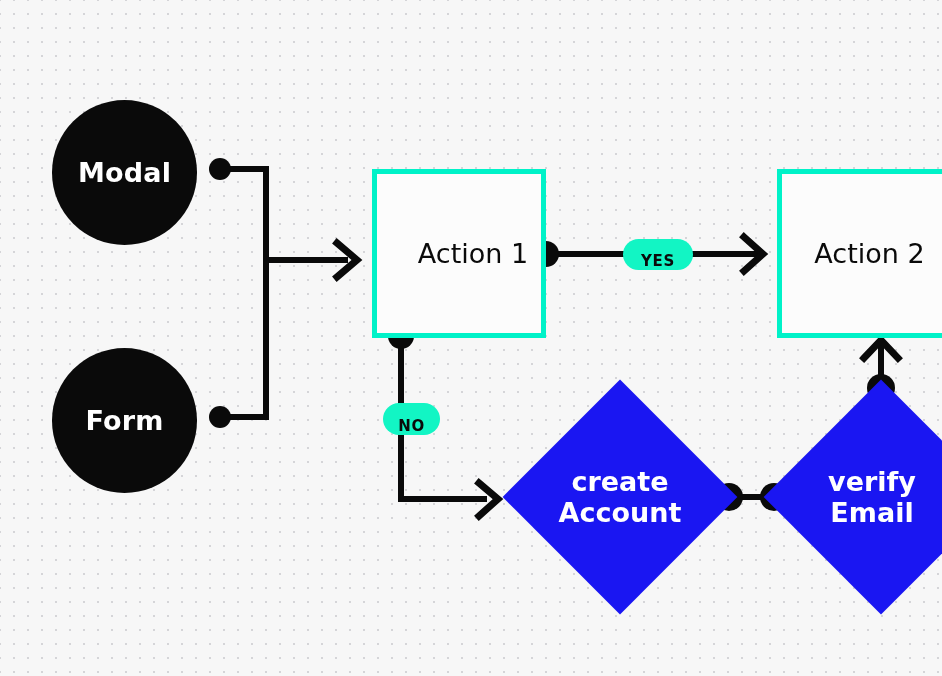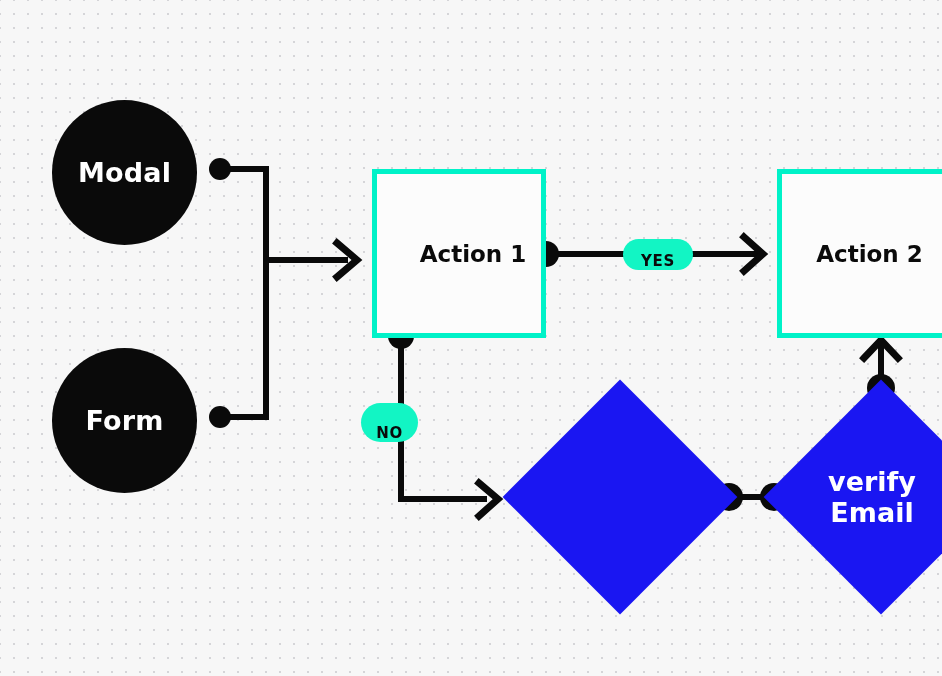--- a/index.html
+++ b/index.html
@@ -39,22 +39,22 @@
     background: #0a0a0a;
     color: #ffffff;
     font-weight: 800;
     font-size: 27px;
     letter-spacing: 0.2px;
   }
   .node-box {
     background: #fcfcfc;
     border: 5px solid #00f2c8;
     color: #0a0a0a;
-    font-weight: 700;
-    font-size: 23px;
+    font-weight: 400;
+    font-size: 27px;
     padding-left: 28px;
   }
   .node-diamond {
     background: transparent;
   }
   .diamond-shape {
     position: absolute;
     left: 0; top: 0;
     width: 100%;
     height: 100%;
@@ -139,29 +139,31 @@
   <div class="node node-box" style="left:372px; top:169px; width:174px; height:169px;">
     <span>Action 1</span>
   </div>
 
   <div class="node node-box" style="left:777px; top:169px; width:205px; height:169px;">
     <span style="margin-right:48px;">Action 2</span>
   </div>
 
   <div class="node node-diamond" style="left:537px; top:414px; width:166px; height:166px;">
     <span class="diamond-shape"></span>
+    <span class="diamond-label">create
+Account</span>
   </div>
 
   <div class="node node-diamond" style="left:798px; top:414px; width:166px; height:166px;">
     <span class="diamond-shape"></span>
     <span class="diamond-label" style="margin-right:18px;">verify
 Email</span>
   </div>
 
   <div class="edge-label" style="left:623px; top:239px; width:70px; height:31px;">
     <span>YES</span>
   </div>
 
-  <div class="edge-label" style="left:361px; top:403px; width:57px; height:39px;">
+  <div class="edge-label" style="left:383px; top:403px; width:57px; height:32px;">
     <span>NO</span>
   </div>
 
 </div>
 
 </body></html>

